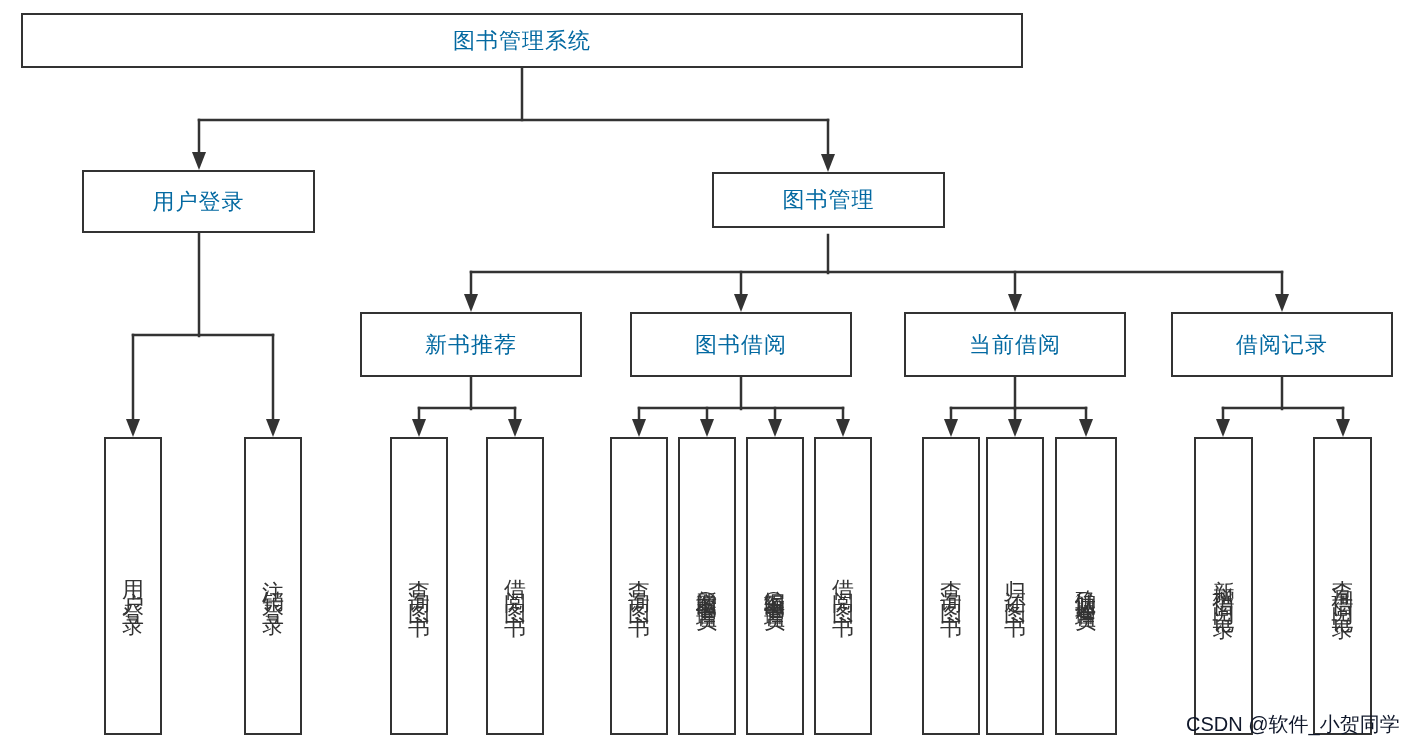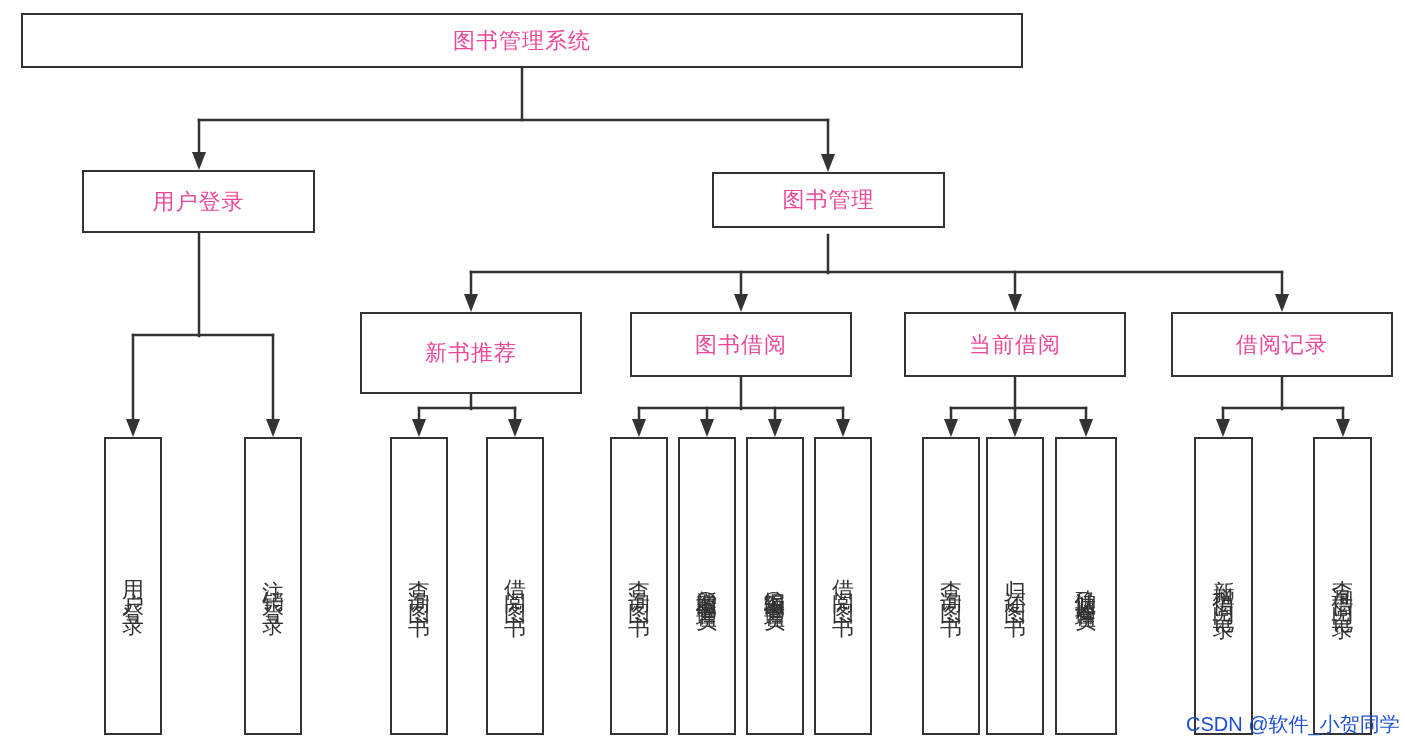--- a/index.html
+++ b/index.html
@@ -6,31 +6,31 @@
   .canvas{
     position:relative;width:1405px;height:747px;background:#ffffff;
     font-family:"Liberation Sans",sans-serif;overflow:hidden;
   }
   .connectors{position:absolute;left:0;top:0;z-index:1;}
   .box{
     position:absolute;box-sizing:border-box;border:2.5px solid #333333;
     background:#ffffff;display:flex;align-items:center;justify-content:center;
     z-index:2;
   }
-  .htext{font-size:22px;color:#ec4899;letter-spacing:1px;white-space:nowrap;}
+  .htext{font-size:22px;color:#0369a1;letter-spacing:1px;white-space:nowrap;}
   .vtext{
     writing-mode:vertical-rl;text-orientation:mixed;
     font-size:22px;color:#333333;line-height:1;
   }
   .ls4{letter-spacing:12px;}
   .ls6{letter-spacing:8px;}
   .ls8{letter-spacing:3px;font-size:21px;}
   .watermark{
     position:absolute;left:1186px;top:711px;z-index:5;
-    font-size:20px;color:#1d4ed8;white-space:nowrap;pointer-events:none;
+    font-size:20px;color:#0f172a;white-space:nowrap;pointer-events:none;
   }
 </style>
 </head>
 <body>
 
 <div class="canvas">
 
   <svg class="connectors" width="1405" height="747" viewBox="0 0 1405 747">
     <g stroke="#333333" stroke-width="2.5" fill="none" stroke-linecap="square">
 
@@ -101,21 +101,21 @@
     <span class="htext">图书管理系统</span>
   </div>
 
   <div class="box" style="left:82px;top:170px;width:233px;height:63px">
     <span class="htext">用户登录</span>
   </div>
   <div class="box" style="left:712px;top:172px;width:233px;height:56px">
     <span class="htext">图书管理</span>
   </div>
 
-  <div class="box" style="left:360px;top:312px;width:222px;height:82px">
+  <div class="box" style="left:360px;top:312px;width:222px;height:65px">
     <span class="htext">新书推荐</span>
   </div>
   <div class="box" style="left:630px;top:312px;width:222px;height:65px">
     <span class="htext">图书借阅</span>
   </div>
   <div class="box" style="left:904px;top:312px;width:222px;height:65px">
     <span class="htext">当前借阅</span>
   </div>
   <div class="box" style="left:1171px;top:312px;width:222px;height:65px">
     <span class="htext">借阅记录</span>

